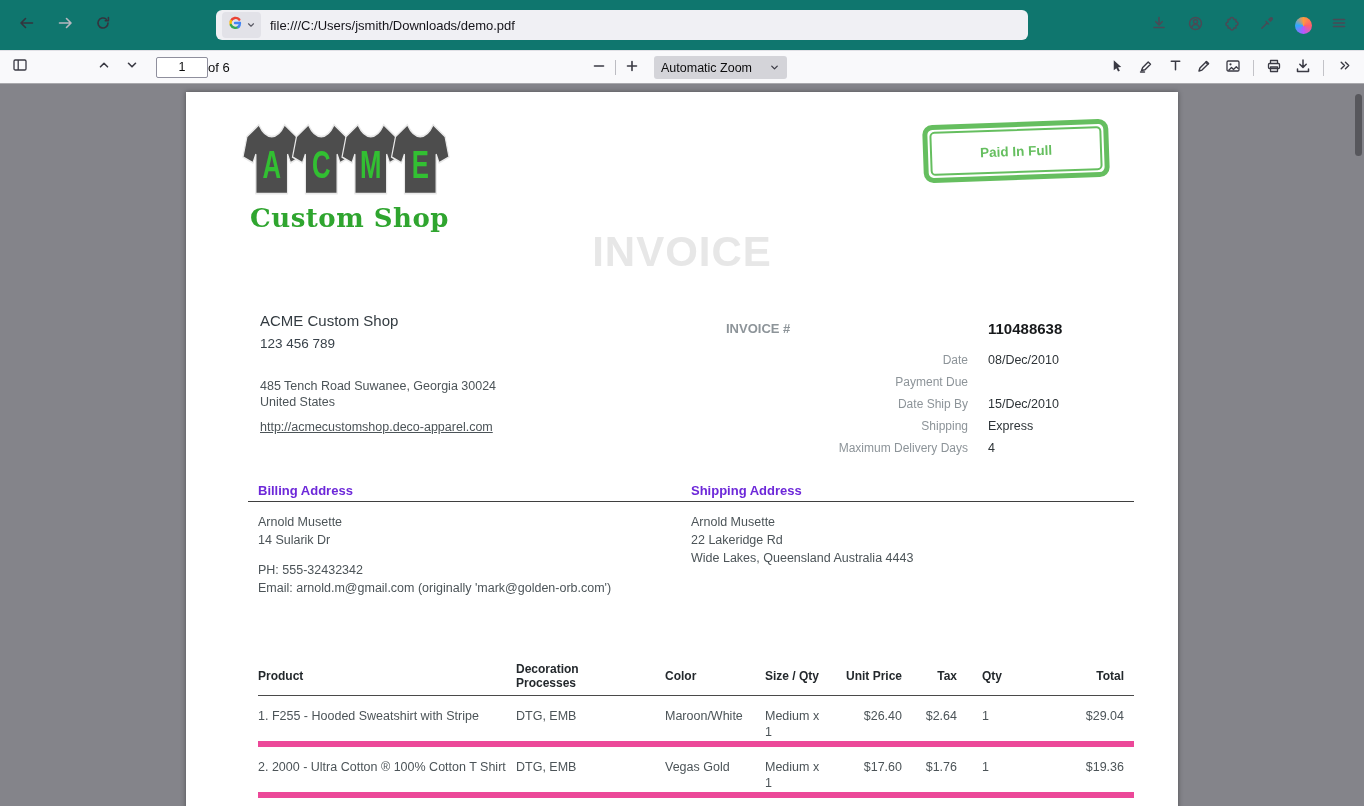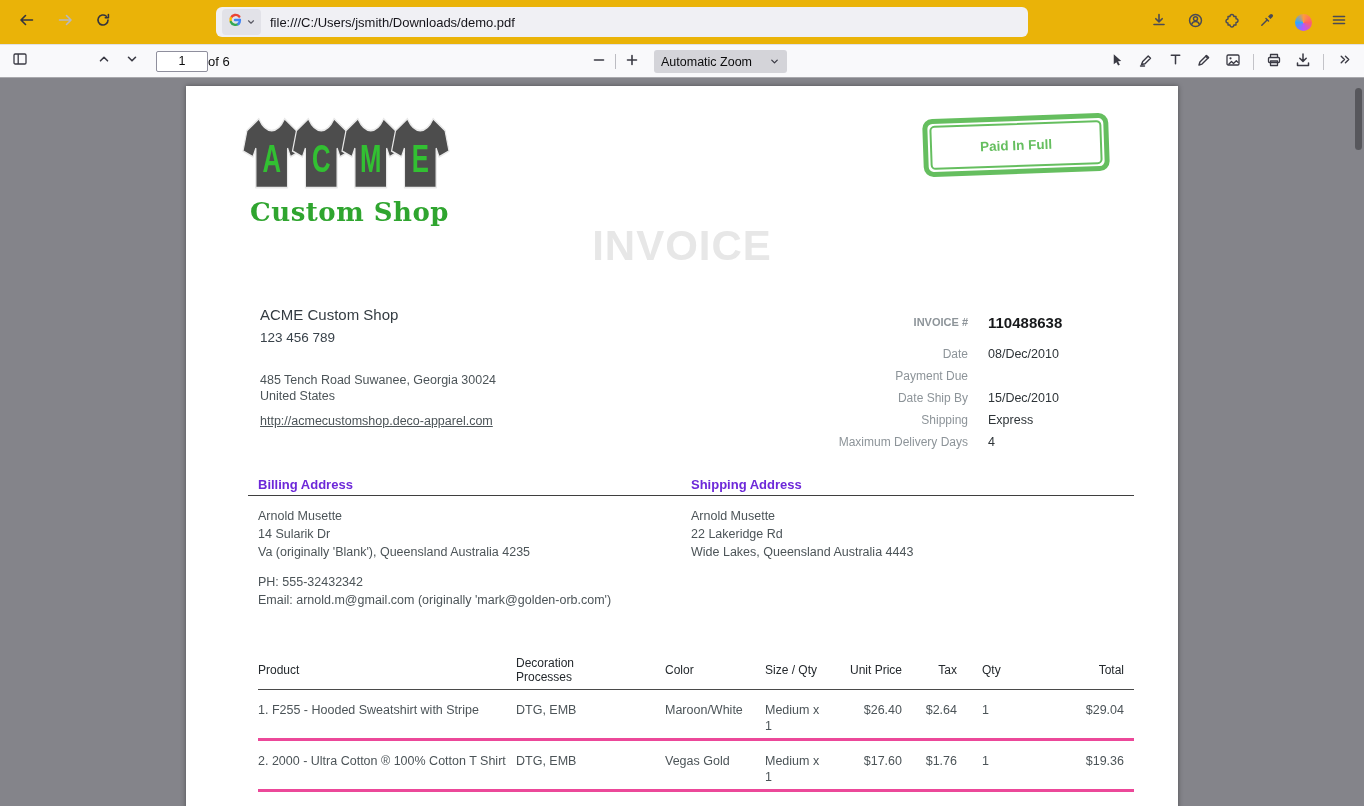--- a/index.html
+++ b/index.html
@@ -1,20 +1,20 @@
 <!DOCTYPE html>
 <html><head>
 <meta charset="utf-8">
 <style>
   *{box-sizing:border-box;margin:0;padding:0}
   html,body{width:1364px;height:806px;overflow:hidden}
   body{font-family:"Liberation Sans",sans-serif;background:#84848a}
 
   
-  .browser-bar{height:45px;background:#eab308;border-bottom:1px solid #e1e1e6;display:flex;align-items:center;padding:0 10px;gap:4px}
+  .browser-bar{height:51px;background:#0f766e;border-bottom:1px solid #e1e1e6;display:flex;align-items:center;padding:0 10px;gap:4px}
   .nav-btn{width:34px;height:30px;border-radius:4px;display:flex;align-items:center;justify-content:center;color:#34343e;flex:none}
   .nav-btn.disabled{color:#b8b8c1}
   .home-spacer{width:88px;flex:none}
   .urlbar{width:812px;height:30px;background:#f0f0f4;border-radius:6px;display:flex;align-items:center;padding:0 6px;gap:9px;flex:none}
   .engine-chip{display:flex;align-items:center;gap:3px;background:#e2e2e8;border-radius:4px;padding:3px 5px;flex:none;color:#5b5b66}
   .url-text{font-size:13px;color:#15141a;white-space:nowrap}
   .right-icons{margin-left:auto;display:flex;align-items:center;gap:6px}
   .icon-btn{width:30px;height:30px;border-radius:4px;display:flex;align-items:center;justify-content:center;color:#4a4a55;flex:none}
   .sphere{width:17px;height:17px;border-radius:50%;background:conic-gradient(#ff9a3c,#ff5f6d,#b557ff,#2fa8ff,#ff9a3c)}
 
@@ -48,41 +48,41 @@
   .watermark{position:absolute;left:0;top:139px;width:100%;text-align:center;font-size:42px;font-weight:700;color:#e7e7e7;letter-spacing:1px;line-height:1}
 
   .company{position:absolute;left:74px;top:220px}
   .company-name{font-size:15px;color:#333b41;line-height:18px}
   .company-phone{font-size:13.5px;color:#39424a;line-height:17px;margin-top:5px}
   .company-addr{font-size:12.5px;color:#4c5458;line-height:15.5px;margin-top:27px}
   .company-link{display:inline-block;font-size:12.5px;color:#4c5458;margin-top:10px;text-decoration:underline}
 
   .meta{position:absolute;left:540px;top:221px;width:408px}
   .meta-head{display:flex;align-items:center;height:30px;margin-bottom:6px}
-  .meta-head-label{width:242px;text-align:right;font-size:11px;font-weight:700;color:#8d9499}
+  .meta-head-label{width:242px;font-size:13px;font-weight:700;color:#8d9499}
   .meta-head-value{padding-left:20px;font-size:15px;font-weight:700;color:#17191b}
   .meta-row{display:flex;align-items:center;height:22px}
   .meta-label{width:242px;text-align:right;font-size:12px;color:#8d9499}
   .meta-value{padding-left:20px;font-size:12.5px;color:#2e3438}
 
   .addr-title{position:absolute;top:391px;font-size:13px;font-weight:700;color:#6d28d9}
   .addr-rule{position:absolute;left:62px;top:409px;width:886px;border-top:1px solid #3f3f3f}
   .addr-col{position:absolute;top:421px;font-size:12.5px;color:#4c5458;line-height:18px}
   .addr-name{}
   .addr-contact{margin-top:12px}
 
   .items{position:absolute;left:72px;top:568px;width:876px}
   .grid-cols{display:grid;grid-template-columns:258px 149px 100px 80px 63px 55px 85px 1fr}
-  .items-header{min-height:36px;align-items:center;border-bottom:1px solid #4a4a4a;font-size:12px;font-weight:400;color:#24292d;padding-bottom:3px}
+  .items-header{min-height:36px;align-items:center;border-bottom:1px solid #4a4a4a;font-size:12px;font-weight:700;color:#24292d;padding-bottom:3px}
   .hc-wrap{max-width:84px}
   .tr{text-align:right}
   .price-pad{padding-right:6px}
   .total-pad{padding-right:10px}
   .qty-pad{padding-left:19px}
-  .item-row{border-bottom:3px solid #ec4899;min-height:51px;padding-top:12px;font-size:12.5px;color:#4c5458;line-height:16px;align-items:start}
+  .item-row{border-bottom:6px solid #ec4899;min-height:51px;padding-top:12px;font-size:12.5px;color:#4c5458;line-height:16px;align-items:start}
   .size-cell{max-width:60px}
   .prod-cell{padding-right:10px}
 </style>
 </head>
 <body>
 
 <div class="browser-bar">
   <div class="nav-btn">
     <span><svg width="16" height="16" viewBox="0 0 16 16" fill="none" stroke="currentColor" stroke-width="1.6" stroke-linecap="round" stroke-linejoin="round">
           <path d="M13.5 8h-11M6.5 3.5 2 8l4.5 4.5"></path>
@@ -321,21 +321,20 @@
       </div>
     </div>
 
     <div class="addr-title" style="left:72px">Billing Address</div>
     <div class="addr-title" style="left:505px">Shipping Address</div>
     <div class="addr-rule"></div>
 
     <div class="addr-col" style="left:72px">
       <div class="addr-name">Arnold Musette</div>
       <div>14 Sularik Dr</div>
-      <div>Va (originally 'Blank'), Queensland Australia 4235</div>
       <div class="addr-contact">
         <div>PH: 555-32432342</div>
         <div>Email: arnold.m@gmail.com (originally 'mark@golden-orb.com')</div>
       </div>
     </div>
 
     <div class="addr-col" style="left:505px">
       <div class="addr-name">Arnold Musette</div>
       <div>22 Lakeridge Rd</div>
       <div>Wide Lakes, Queensland Australia 4443</div>

